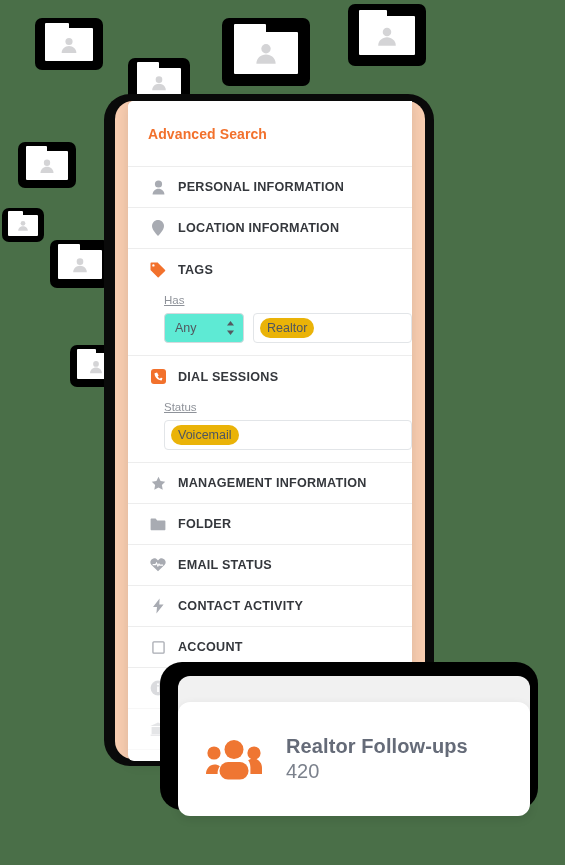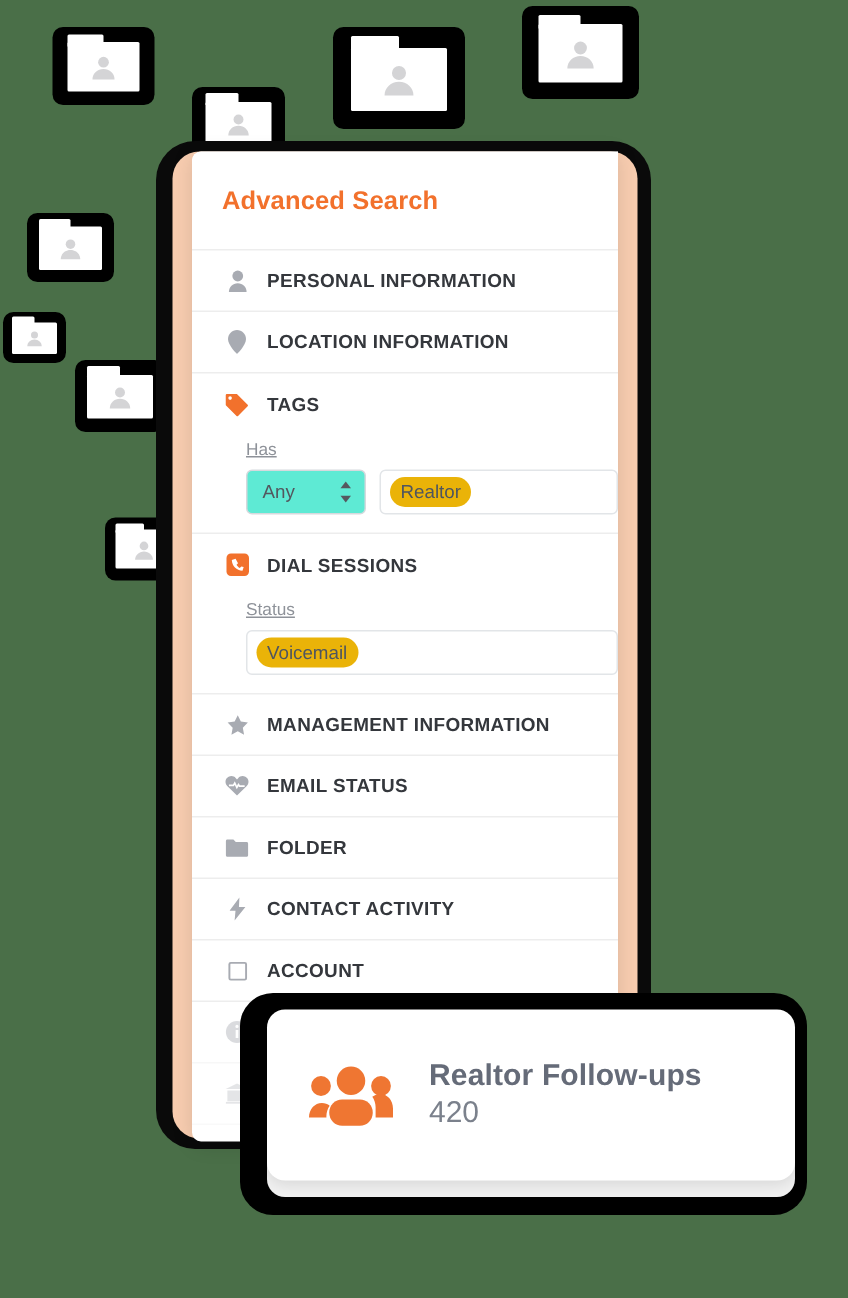--- a/index.html
+++ b/index.html
@@ -68,21 +68,21 @@
   }
   #panel-header {
     height: 66px;
     display: flex; align-items: center;
     padding-left: 20px;
     border-bottom: 1px solid #ededed;
     background:#fff;
   }
   #panel-title {
     color: #f2712c;
-    font-size: 17px;
+    font-size: 14px;
     font-weight: bold;
     letter-spacing: .1px;
   }
   .panel-body { padding: 0 0 0 0; }
 
   
   .section-row {
     display: flex; align-items: center;
     height: 41px;
     padding-left: 20px;
@@ -175,21 +175,21 @@
   }
   #stat-card-back {
     position: absolute;
     left: 178px; top: 676px;
     width: 352px; height: 122px;
     background: #f1f1f1;
     border-radius: 12px;
   }
   #stat-card {
     position: absolute;
-    left: 178px; top: 673px;
+    left: 178px; top: 702px;
     width: 352px; height: 114px;
     background: #ffffff;
     border-radius: 12px;
     display: flex; align-items: center;
     padding-left: 28px;
     box-shadow: 0 3px 10px rgba(0,0,0,.10);
   }
   #stat-people-icon { color: #ef7632; margin-right: 24px; line-height: 0; }
   #stat-text { display: flex; flex-direction: column; }
   #stat-title {
@@ -378,35 +378,35 @@
       <span class="sec-icon">
         <svg width="15" height="15" viewBox="0 0 16 16" fill="currentColor">
           <path d="M8 .8l2.2 4.6 5 .7-3.6 3.6.9 5-4.5-2.4-4.5 2.4.9-5L.8 6.1l5-.7z"></path>
         </svg>
       </span>
       <span class="sec-label">MANAGEMENT INFORMATION</span>
     </div>
 
     <div class="section-row">
       <span class="sec-icon">
+        <svg width="16" height="13" viewBox="0 0 16 13" fill="currentColor">
+          <path d="M.6 1.6c0-.6.4-1 1-1h4l1.6 1.8h7.2c.6 0 1 .4 1 1v7.8c0 .6-.4 1-1 1H1.6c-.6 0-1-.4-1-1z"></path>
+        </svg>
+      </span>
+      <span class="sec-label">FOLDER</span>
+    </div>
+
+    <div class="section-row">
+      <span class="sec-icon">
         <svg width="16" height="14" viewBox="0 0 16 14" fill="currentColor">
           <path d="M8 13.3 1.5 7C-.4 5.1.1 2 2.4.9 4-.1 6 .3 7.1 1.6l.9 1 .9-1C10 .3 12-.1 13.6.9c2.3 1.1 2.8 4.2.9 6.1z"></path>
           <path d="M2.6 6.6h3l.9-1.6 1.4 3 1.1-2 .7 1.1h3.4" stroke="#ffffff" stroke-width="1.1" fill="none"></path>
         </svg>
       </span>
       <span class="sec-label">EMAIL STATUS</span>
-    </div>
-
-    <div class="section-row">
-      <span class="sec-icon">
-        <svg width="16" height="13" viewBox="0 0 16 13" fill="currentColor">
-          <path d="M.6 1.6c0-.6.4-1 1-1h4l1.6 1.8h7.2c.6 0 1 .4 1 1v7.8c0 .6-.4 1-1 1H1.6c-.6 0-1-.4-1-1z"></path>
-        </svg>
-      </span>
-      <span class="sec-label">FOLDER</span>
     </div>
 
     <div class="section-row">
       <span class="sec-icon">
         <svg width="11" height="16" viewBox="0 0 11 16" fill="currentColor">
           <path d="M6.6.4 0 9.1h4L3.4 15.6 10.6 6.6h-4.3z"></path>
         </svg>
       </span>
       <span class="sec-label">CONTACT ACTIVITY</span>
     </div>

